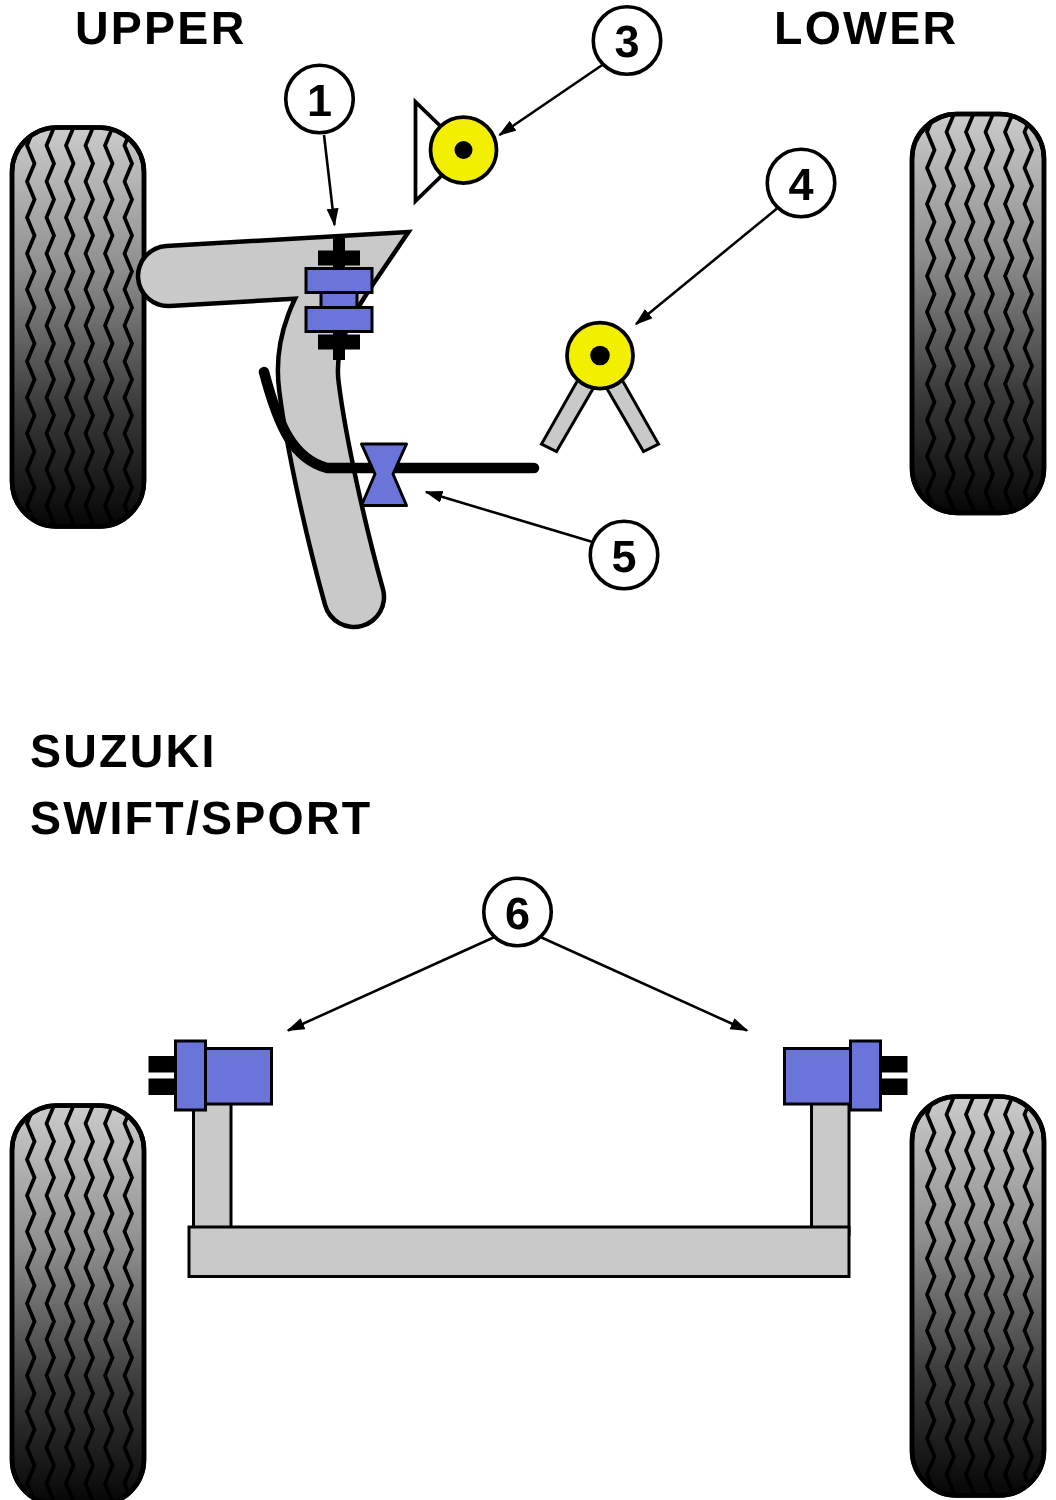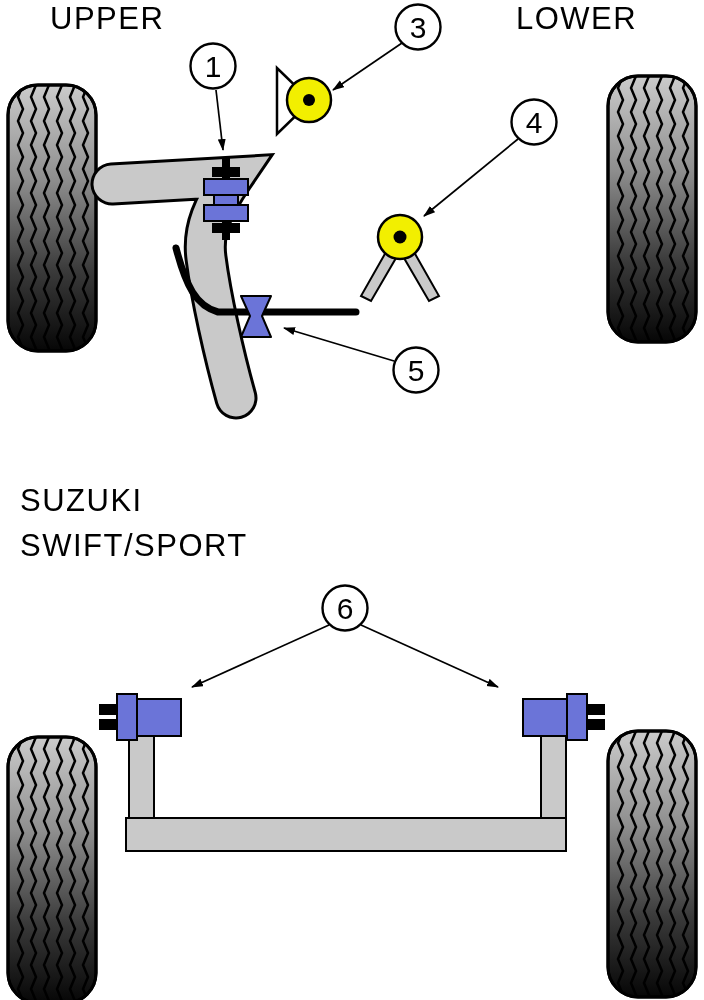--- a/index.html
+++ b/index.html
@@ -1,16 +1,16 @@
 <!DOCTYPE html>
 <html><head>
 <meta charset="utf-8">
 <style>
   html, body { margin: 0; padding: 0; background: #ffffff; }
-  .stage { width: 704px; height: 1000px; position: relative; background: #fff; overflow: hidden; }
+  .stage { width: 704px; height: 1000px; position: relative; background: #fff; overflow: hidden; font-weight: bold; }
   svg { display: block; }
   text.diagram-label {
     font-family: "Liberation Sans", sans-serif;
     font-size: 31px;
     letter-spacing: 1.5px;
     fill: #000;
   }
   text.callout-number {
     font-family: "Liberation Sans", sans-serif;
     font-size: 30px;

